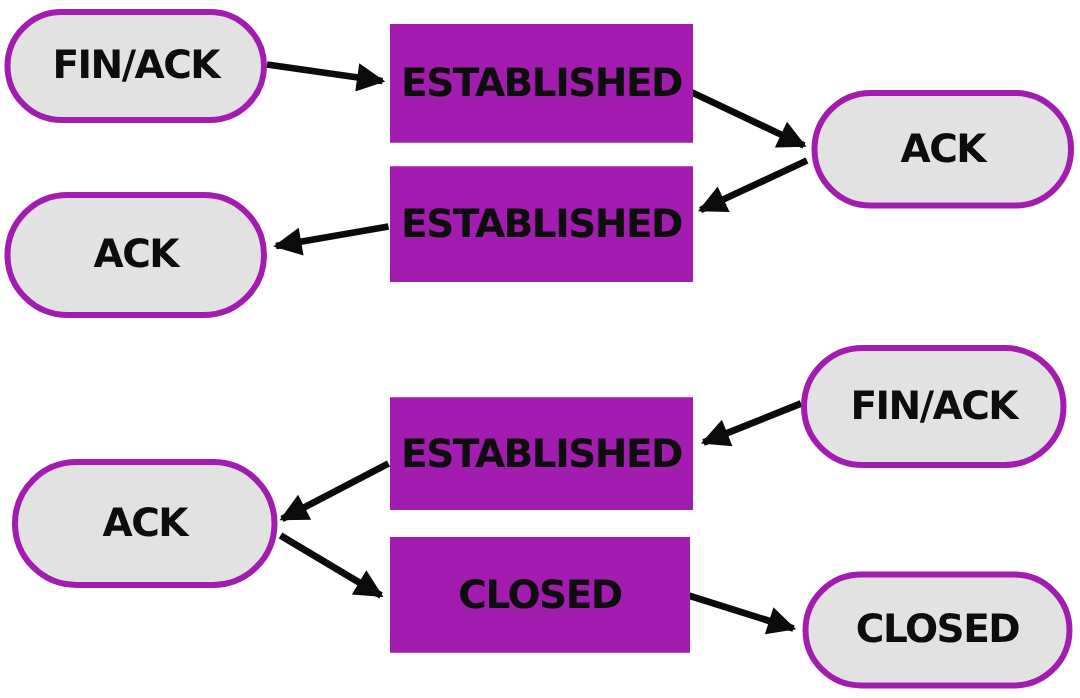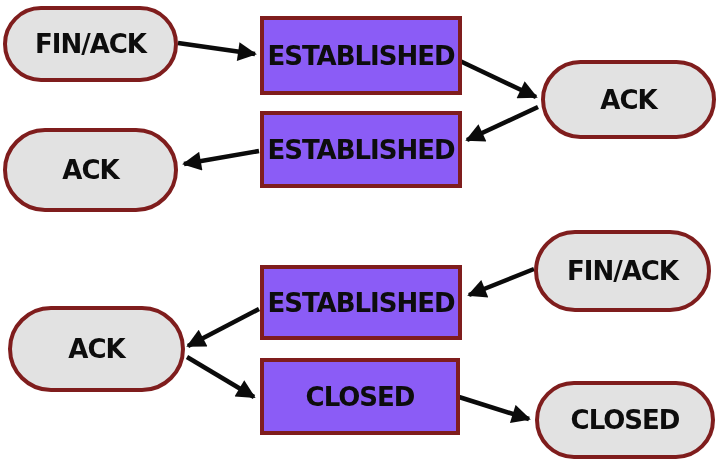--- a/index.html
+++ b/index.html
@@ -10,33 +10,33 @@
     height: 465px;
     background: #ffffff;
     overflow: hidden;
     font-family: "DejaVu Sans", "Liberation Sans", sans-serif;
   }
   .node {
     position: absolute;
     display: flex;
     align-items: center;
     justify-content: center;
-    border: 4px solid #7f1d1d;
+    border: 4px solid #a21caf;
     font-weight: bold;
     font-size: 26px;
     letter-spacing: -1px;
     color: #0d0d0d;
     text-align: center;
   }
   .stadium {
     background: #e2e2e2;
     border-radius: 44px;
   }
   .rect {
-    background: #8b5cf6;
+    background: #a21caf;
     border-radius: 0;
   }
   .edges {
     position: absolute;
     left: 0; top: 0;
     width: 720px; height: 465px;
     pointer-events: none;
   }
   .edge {
     stroke: #0b0b0b;

